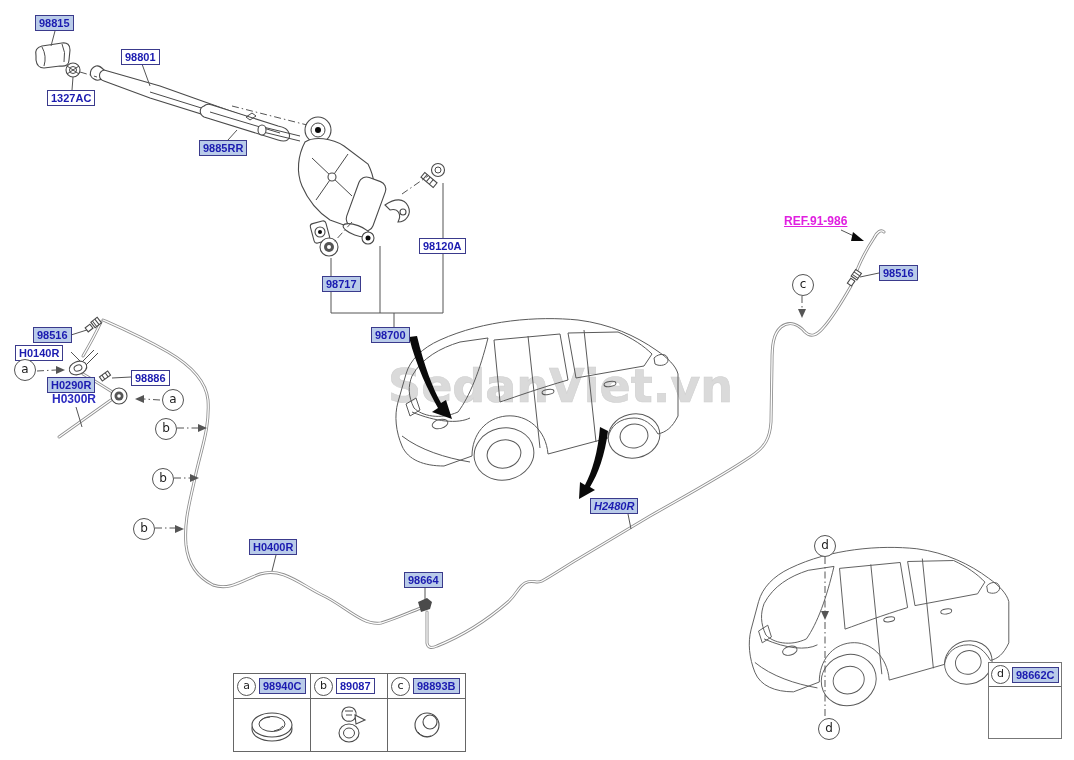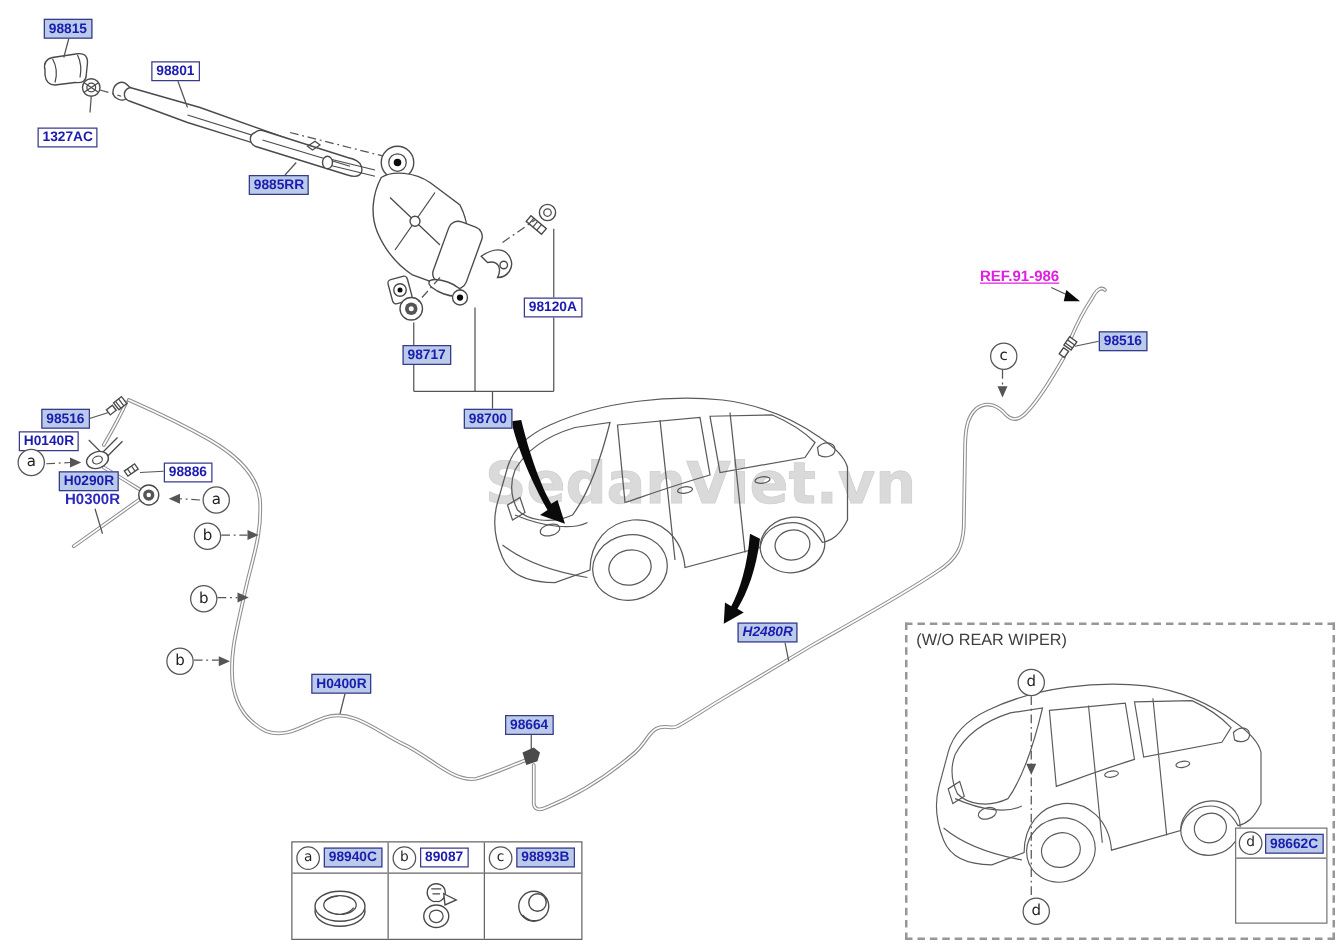--- a/index.html
+++ b/index.html
@@ -39,23 +39,20 @@
   .lhead{height:25px;border-bottom:1.2px solid #666;display:flex;align-items:center;gap:3px;
          padding-left:3px;box-sizing:border-box;}
   .lbody{flex:1;display:flex;align-items:center;justify-content:center;}
   #ltable .plabel,#wolegend .plabel{position:static;}
 </style>
 </head>
 <body>
 
 <div id="stage">
 
-  <div id="wobox">
-    <span class="wotitle">(W/O REAR WIPER)</span>
-  </div>
 
   <svg id="art" width="1074" height="760" viewBox="0 0 1074 760">
     <defs>
 
       <g id="carShape">
         <path class="car" d="M14,138 C8,124 6,108 10,94 L18,66 C22,52 34,40 52,32 C96,12 150,8 190,12 C222,16 248,28 268,42 C280,50 288,58 290,66 L290,108 C284,120 278,124 270,126 C264,116 256,110 246,110 C232,110 222,118 220,130 L160,146 C158,122 140,106 118,108 C98,110 84,126 84,148 L56,158 C36,158 20,152 14,138 Z"></path>
         <ellipse class="car" cx="116" cy="146" rx="30" ry="26" transform="rotate(-12 116 146)"></ellipse>
         <ellipse class="car" cx="116" cy="146" rx="17" ry="14" transform="rotate(-12 116 146)"></ellipse>
         <ellipse class="car" cx="246" cy="128" rx="26" ry="22" transform="rotate(-12 246 128)"></ellipse>
         <ellipse class="car" cx="246" cy="128" rx="14" ry="12" transform="rotate(-12 246 128)"></ellipse>
@@ -235,21 +232,21 @@
 
     <g>
       <ellipse class="pt" cx="1025" cy="703" rx="12" ry="7"></ellipse>
       <ellipse class="ptn" cx="1025" cy="700" rx="12" ry="6"></ellipse>
       <path class="pt" d="M1021,709 l0,8 l4,4 l4,-4 l0,-8"></path>
     </g>
   </svg>
 
   <div id="overlay">
       <div class="plabel hl" style="left: 35px; top: 15px;">98815</div>
-      <div class="plabel " style="left: 30px; top: 90px; margin-top: 12px;">1327AC</div>
+      <div class="plabel " style="left: 47px; top: 90px;">1327AC</div>
       <div class="plabel " style="left: 121px; top: 49px;">98801</div>
       <div class="plabel hl" style="left: 199px; top: 140px;">9885RR</div>
       <div class="plabel " style="left: 419px; top: 238px; text-align: right;">98120A</div>
       <div class="plabel hl" style="left: 310px; top: 276px; margin-left: 12px;">98717</div>
       <div class="plabel hl" style="left: 371px; top: 327px;">98700</div>
       <div class="plabel hl" style="left: 33px; top: 327px;">98516</div>
       <div class="plabel " style="left: 15px; top: 345px;">H0140R</div>
       <div class="plabel hl" style="left: 47px; top: 377px;">H0290R</div>
       <div class="plabel text" style="left: 49px; top: 391px;">H0300R</div>
       <div class="plabel " style="left: 131px; top: 370px;">98886</div>

